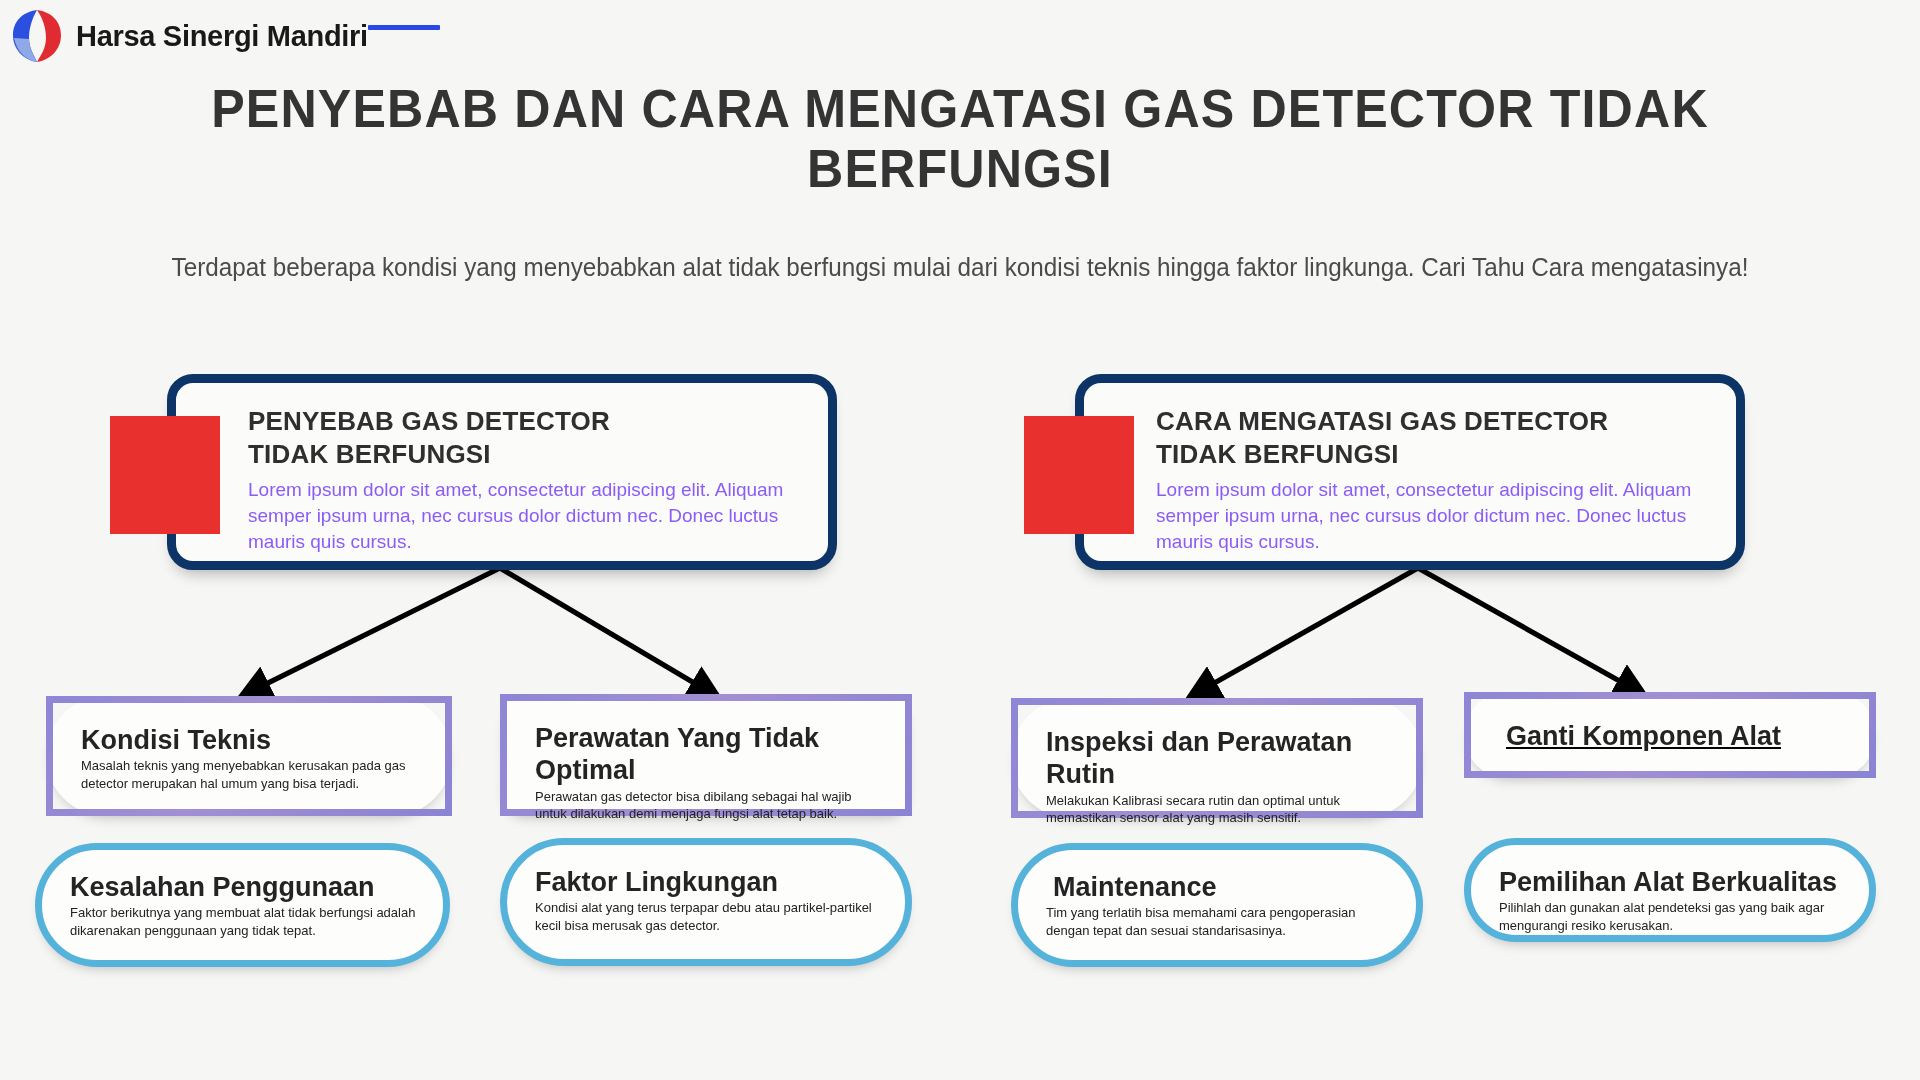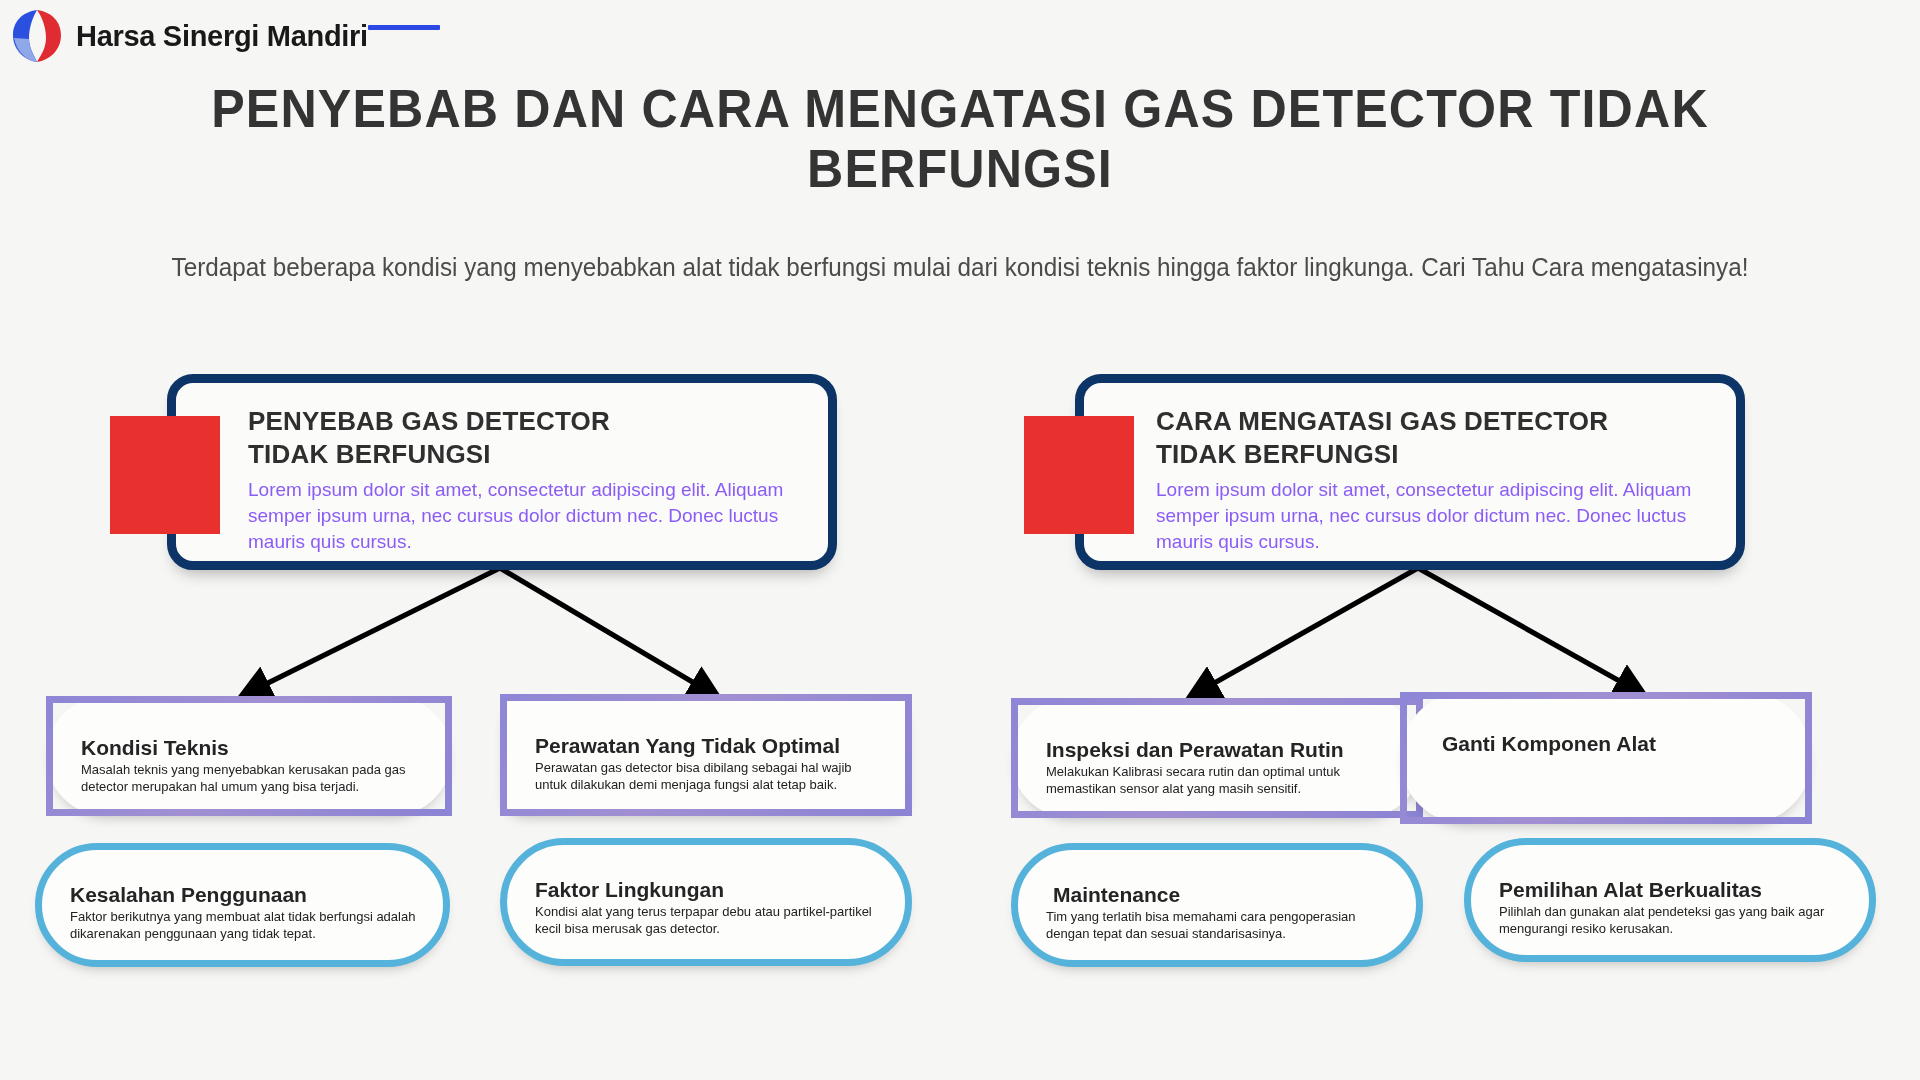--- a/index.html
+++ b/index.html
@@ -138,25 +138,25 @@
     border-image: linear-gradient(125deg, #8e86d6 0%, #a18fd2 45%, #8b83d4 100%) 1;
     border-color: #9790d6;
   }
   .leaf.blue {
     border-color: #55b2db;
   }
   .leaf-inner {
     padding: 16px 26px 14px 28px;
   }
   .leaf-title {
-    font-size: 21px;
+    font-size: 27px;
     font-weight: 700;
     color: #242424;
     line-height: 1.2;
-    margin: 16px 0 1px 0;
+    margin: 5px 0 1px 0;
   }
   .leaf-title.indent {
     padding-left: 7px;
   }
   .leaf-body {
     font-size: 13px;
     line-height: 1.33;
     color: #222222;
     margin: 0;
   }
@@ -242,31 +242,31 @@
   </div>
 </div>
 
 <div class="leaf purple" style="left:1011px; top:698px; width:412px; height:120px;">
   <div class="leaf-inner">
     <h3 class="leaf-title">Inspeksi dan Perawatan Rutin</h3>
     <p class="leaf-body">Melakukan Kalibrasi secara rutin dan optimal untuk memastikan sensor alat yang masih sensitif.</p>
   </div>
 </div>
 
-<div class="leaf purple" style="left:1400px; top:692px; width:412px; height:132px;">
+<div class="leaf purple" style="left:1464px; top:692px; width:412px; height:86px;text-decoration:underline;">
   <div class="leaf-inner">
     <h3 class="leaf-title indent">Ganti Komponen Alat</h3>
   </div>
 </div>
 
 <div class="leaf blue" style="left:1011px; top:843px; width:412px; height:124px;">
   <div class="leaf-inner">
     <h3 class="leaf-title indent">Maintenance</h3>
     <p class="leaf-body">Tim yang terlatih bisa memahami cara pengoperasian dengan tepat dan sesuai standarisasinya.</p>
   </div>
 </div>
 
-<div class="leaf blue" style="left:1464px; top:838px; width:412px; height:124px;">
+<div class="leaf blue" style="left:1464px; top:838px; width:412px; height:104px;">
   <div class="leaf-inner">
     <h3 class="leaf-title">Pemilihan Alat Berkualitas</h3>
     <p class="leaf-body">Pilihlah dan gunakan alat pendeteksi gas yang baik agar mengurangi resiko kerusakan.</p>
   </div>
 </div>
 
 </body></html>

